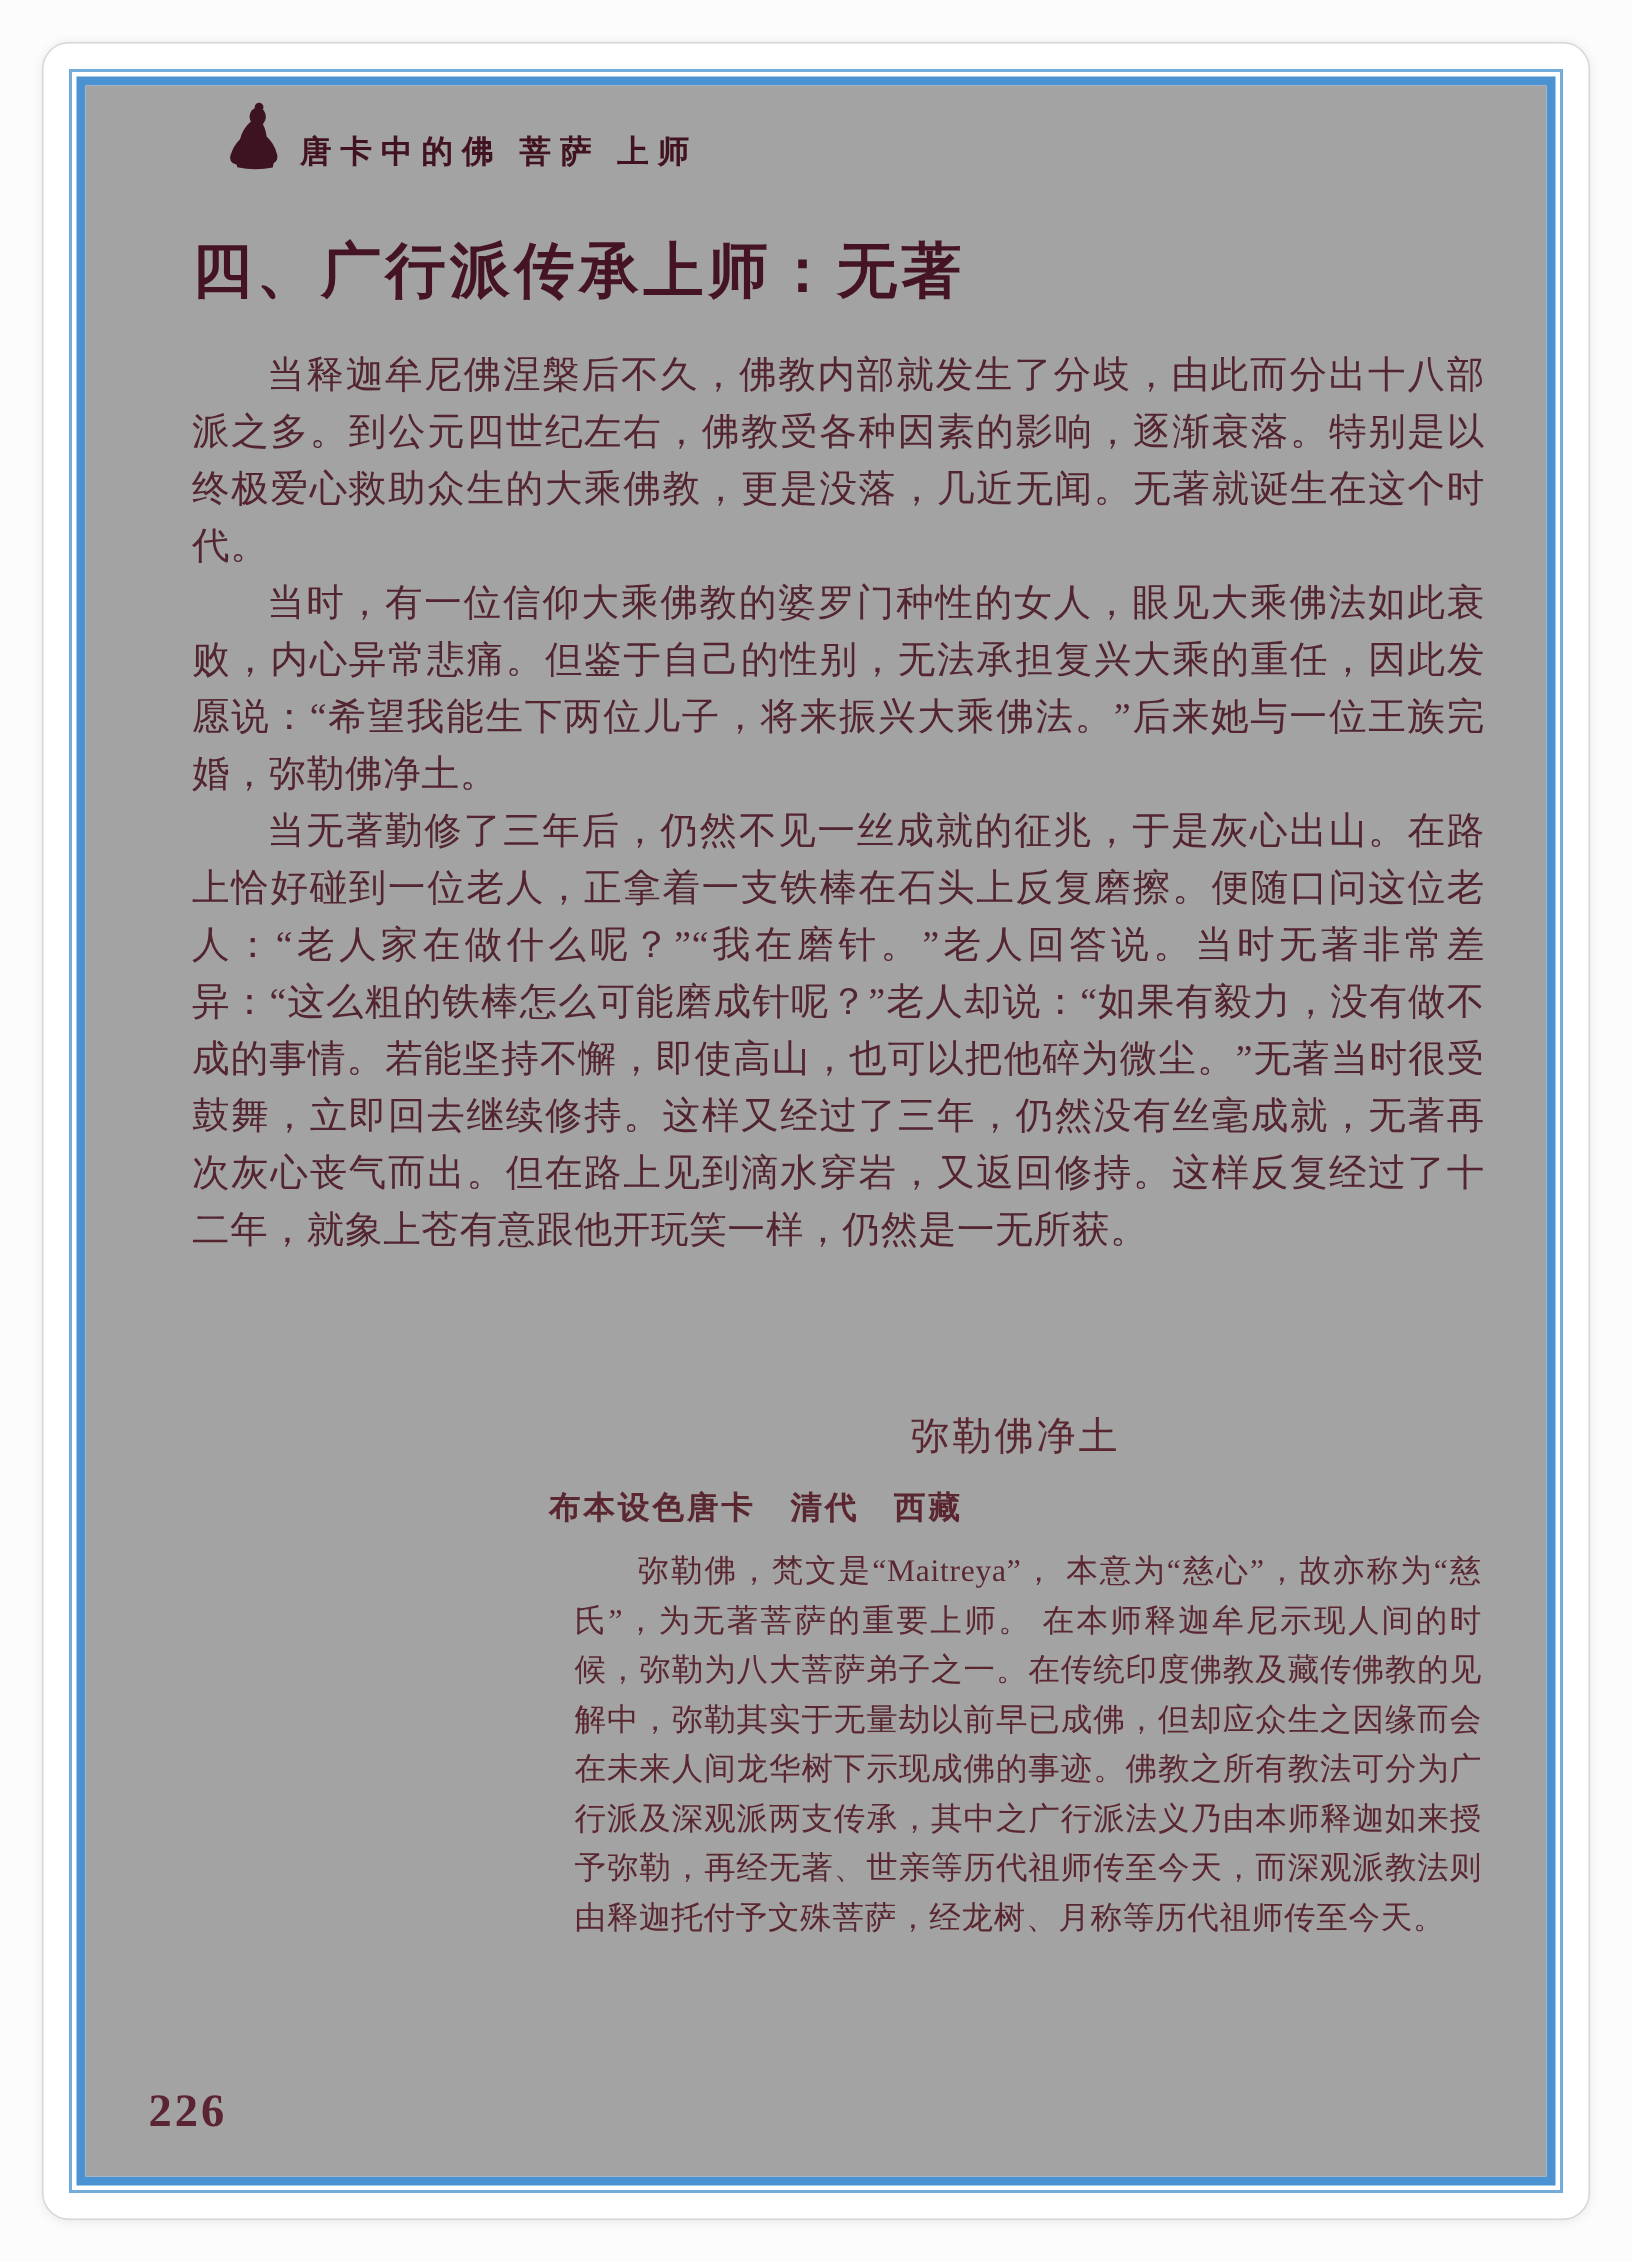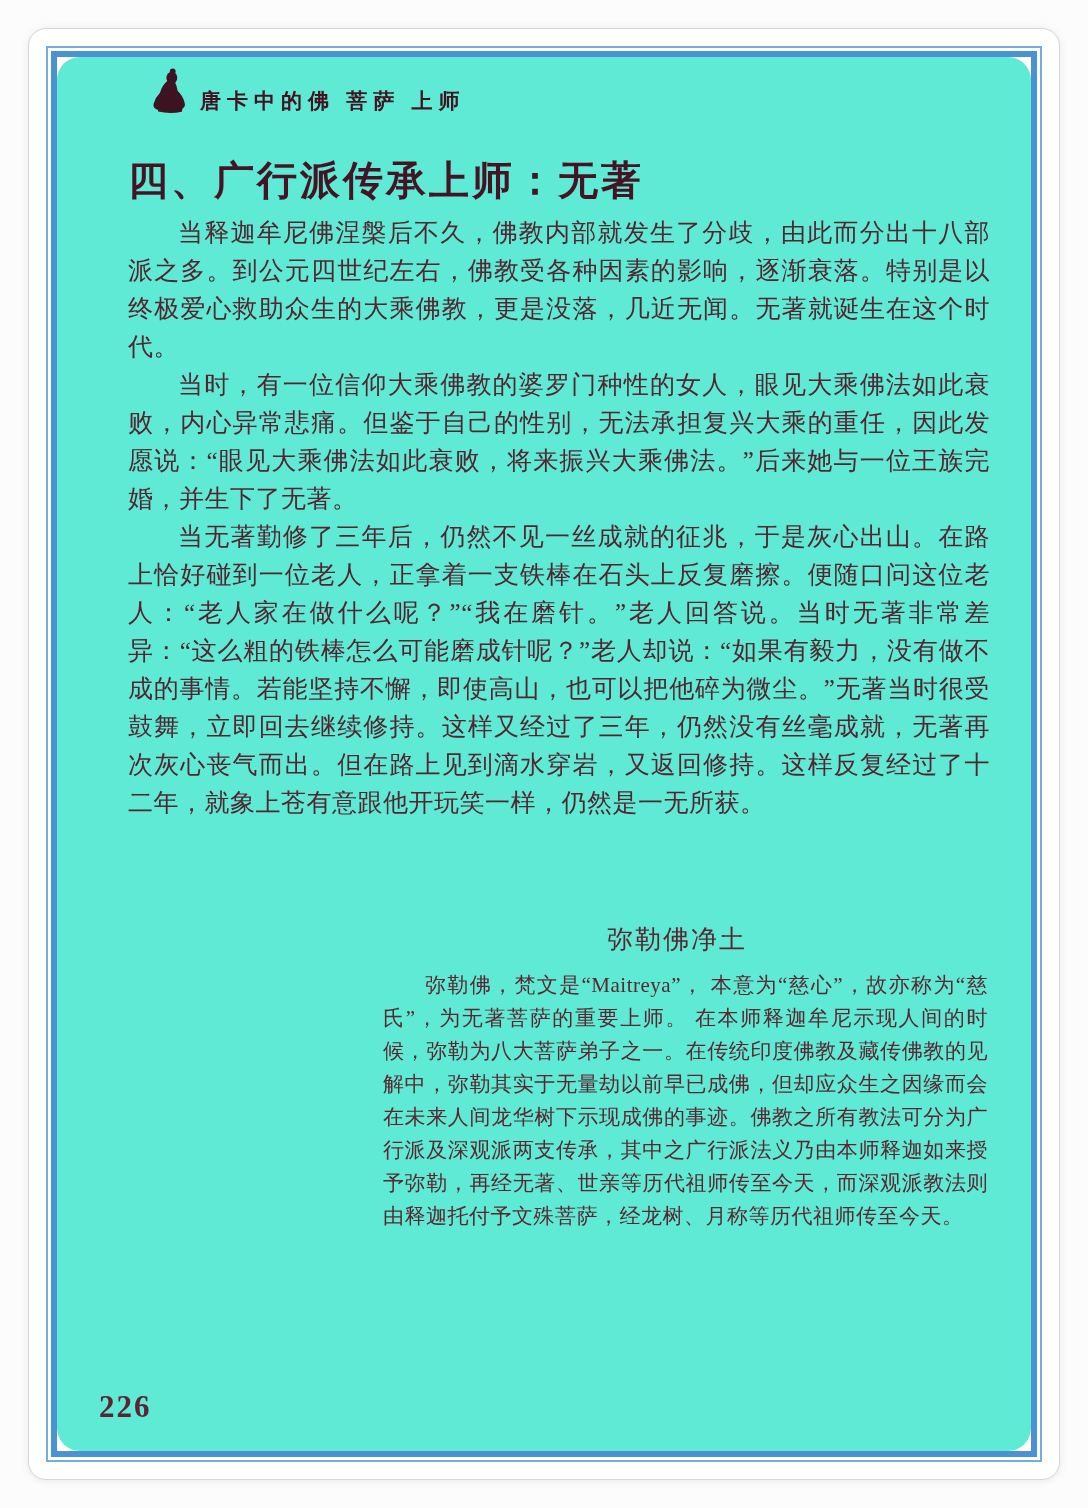--- a/index.html
+++ b/index.html
@@ -23,40 +23,39 @@
     padding: 3px;
     background: #ffffff;
   }
   .frame-inner {
     height: 100%;
     border: 6px solid #4a92d2;
   }
   .content {
     position: relative;
     height: 100%;
-    background: #5eead4;
+    background: #a3a3a3;
     padding: 10px 33px 0 71px;
-    border-radius: 23px;
   }
   .brand { display: flex; align-items: flex-start; height: 54px; }
   .brand-icon { margin-left: 22px; flex: 0 0 auto; }
   .series-title {
     margin: 20px 0 0 10px;
     font-size: 21px; font-weight: bold;
     letter-spacing: 6px;
     color: #41121f;
   }
   .article-title {
     margin-top: 32px;
     font-size: 40px; font-weight: bold;
     letter-spacing: 3px;
     color: #451424;
   }
   .body-text {
-    margin-top: 6px;
+    margin-top: 24px;
     width: 862px;
     color: #532530;
     font-size: 25px;
     line-height: 38px;
     letter-spacing: 0.5px;
     text-align: justify;
   }
   .body-text p { text-indent: 2em; }
   .caption {
     margin-top: 100px;
@@ -101,26 +100,27 @@
               </g>
             </svg>
           </span>
           <div class="series-title">唐卡中的佛 菩萨 上师</div>
         </div>
 
         <h1 class="article-title">四、广行派传承上师：无著</h1>
 
         <div class="body-text">
           <p>当释迦牟尼佛涅槃后不久，佛教内部就发生了分歧，由此而分出十八部派之多。到公元四世纪左右，佛教受各种因素的影响，逐渐衰落。特别是以终极爱心救助众生的大乘佛教，更是没落，几近无闻。无著就诞生在这个时代。</p>
-          <p>当时，有一位信仰大乘佛教的婆罗门种性的女人，眼见大乘佛法如此衰败，内心异常悲痛。但鉴于自己的性别，无法承担复兴大乘的重任，因此发愿说：“眼见大乘佛法如此衰败，将来振兴大乘佛法。”后来她与一位王族完婚，并生下了无著。</p>
+          <p>当时，有一位信仰大乘佛教的婆罗门种性的女人，眼见大乘佛法如此衰败，内心异常悲痛。但鉴于自己的性别，无法承担复兴大乘的重任，因此发愿说：“希望我能生下两位儿子，将来振兴大乘佛法。”后来她与一位王族完婚，弥勒佛净土。</p>
           <p>当无著勤修了三年后，仍然不见一丝成就的征兆，于是灰心出山。在路上恰好碰到一位老人，正拿着一支铁棒在石头上反复磨擦。便随口问这位老人：“老人家在做什么呢？”“我在磨针。”老人回答说。当时无著非常差异：“这么粗的铁棒怎么可能磨成针呢？”老人却说：“如果有毅力，没有做不成的事情。若能坚持不懈，即使高山，也可以把他碎为微尘。”无著当时很受鼓舞，立即回去继续修持。这样又经过了三年，仍然没有丝毫成就，无著再次灰心丧气而出。但在路上见到滴水穿岩，又返回修持。这样反复经过了十二年，就象上苍有意跟他开玩笑一样，仍然是一无所获。</p>
         </div>
 
         <section class="caption">
           <div class="caption-title">弥勒佛净土</div>
+          <div class="caption-subtitle">布本设色唐卡　清代　西藏</div>
           <p class="caption-body">弥勒佛，梵文是“Maitreya”， 本意为“慈心”，故亦称为“慈氏”，为无著菩萨的重要上师。 在本师释迦牟尼示现人间的时候，弥勒为八大菩萨弟子之一。在传统印度佛教及藏传佛教的见解中，弥勒其实于无量劫以前早已成佛，但却应众生之因缘而会在未来人间龙华树下示现成佛的事迹。佛教之所有教法可分为广行派及深观派两支传承，其中之广行派法义乃由本师释迦如来授予弥勒，再经无著、世亲等历代祖师传至今天，而深观派教法则由释迦托付予文殊菩萨，经龙树、月称等历代祖师传至今天。</p>
         </section>
 
         <div class="page-number">226</div>
 
       </div>
     </div>
   </div>
 </div>
 

